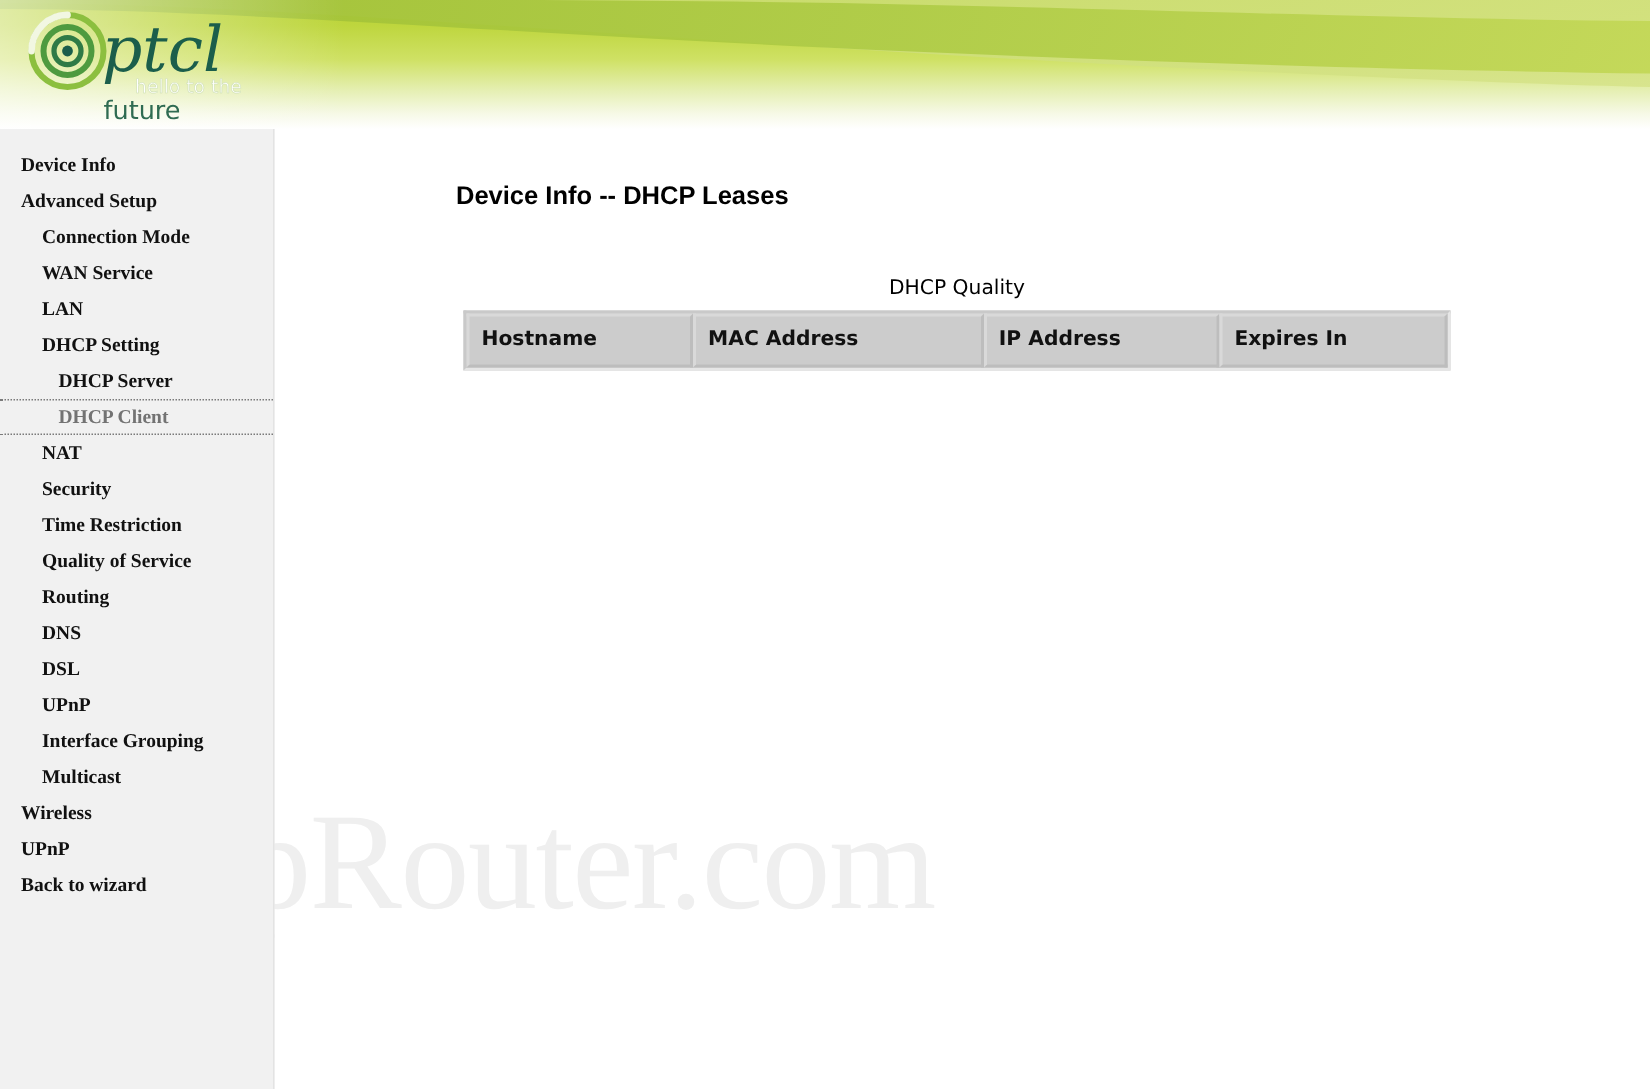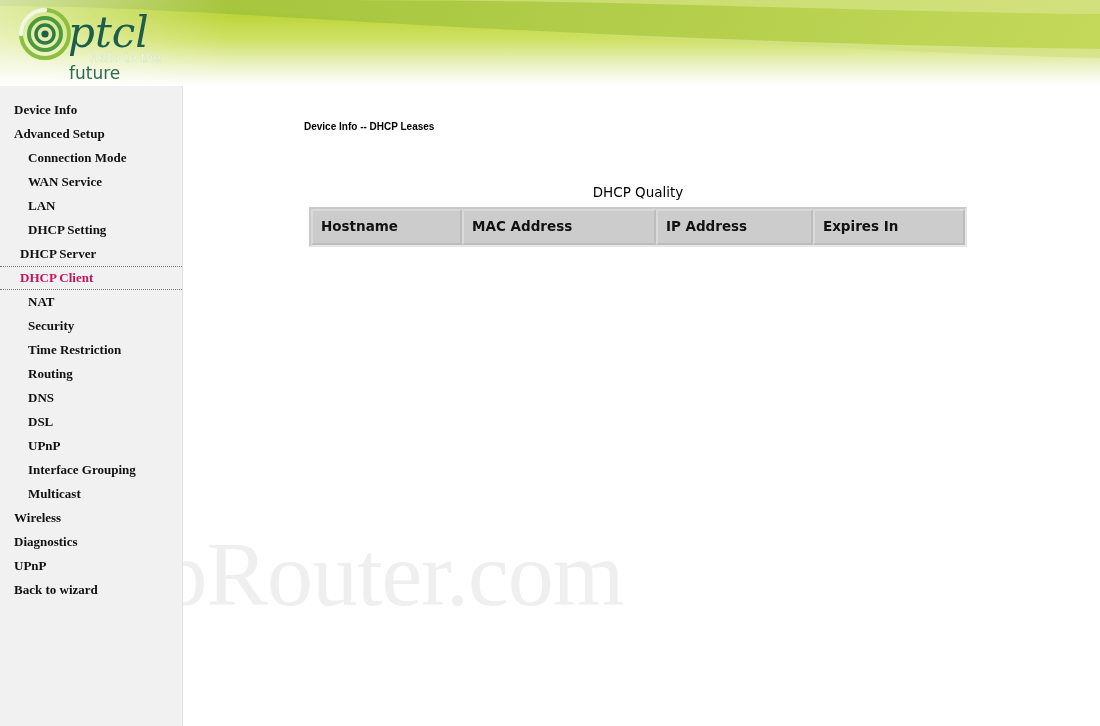--- a/index.html
+++ b/index.html
@@ -59,23 +59,23 @@
     font-family: Liberation Serif, serif;
     font-weight: bold;
     font-size: 13px;
     line-height: 24px;
     color: #111111;
     white-space: nowrap;
     cursor: pointer;
   }
   .lvl-0 { padding-left: 14px; }
   .lvl-1 { padding-left: 28px; }
-  .lvl-2 { padding-left: 20px; }
+  .lvl-2 { padding-left: 39px; }
   .menu-item.selected {
-    color: #be185d;
+    color: #737373;
     border-top: 1px dotted #7a7a7a;
     border-bottom: 1px dotted #7a7a7a;
     line-height: 22px;
   }
 
   
   #watermark {
     position: absolute;
     left: 2px;
     top: 528px;
@@ -96,21 +96,21 @@
     width: 917px;
     height: 640px;
     z-index: 2;
   }
   #page-title {
     position: absolute;
     left: 121px;
     top: 35px;
     font-family: "Liberation Sans", sans-serif;
     font-weight: bold;
-    font-size: 10px;
+    font-size: 17px;
     color: #000000;
     white-space: nowrap;
   }
 
   #table-block {
     position: absolute;
     left: 126px;
     top: 98px;
     width: 658px;
   }
@@ -210,28 +210,28 @@
       <div class="menu-item lvl-0"><span>Advanced Setup</span></div>
       <div class="menu-item lvl-1"><span>Connection Mode</span></div>
       <div class="menu-item lvl-1"><span>WAN Service</span></div>
       <div class="menu-item lvl-1"><span>LAN</span></div>
       <div class="menu-item lvl-1"><span>DHCP Setting</span></div>
       <div class="menu-item lvl-2"><span>DHCP Server</span></div>
       <div class="menu-item lvl-2 selected"><span>DHCP Client</span></div>
       <div class="menu-item lvl-1"><span>NAT</span></div>
       <div class="menu-item lvl-1"><span>Security</span></div>
       <div class="menu-item lvl-1"><span>Time Restriction</span></div>
+      <div class="menu-item lvl-1"><span>Quality of Service</span></div>
       <div class="menu-item lvl-1"><span>Routing</span></div>
       <div class="menu-item lvl-1"><span>DNS</span></div>
       <div class="menu-item lvl-1"><span>DSL</span></div>
       <div class="menu-item lvl-1"><span>UPnP</span></div>
       <div class="menu-item lvl-1"><span>Interface Grouping</span></div>
       <div class="menu-item lvl-1"><span>Multicast</span></div>
       <div class="menu-item lvl-0"><span>Wireless</span></div>
-      <div class="menu-item lvl-0"><span>Diagnostics</span></div>
       <div class="menu-item lvl-0"><span>UPnP</span></div>
       <div class="menu-item lvl-0"><span>Back to wizard</span></div>
     </nav>
 
   <main id="content">
 
     <div id="page-title">Device Info -- DHCP Leases</div>
 
     <div id="table-block">
       <div id="table-caption">DHCP Quality</div>

